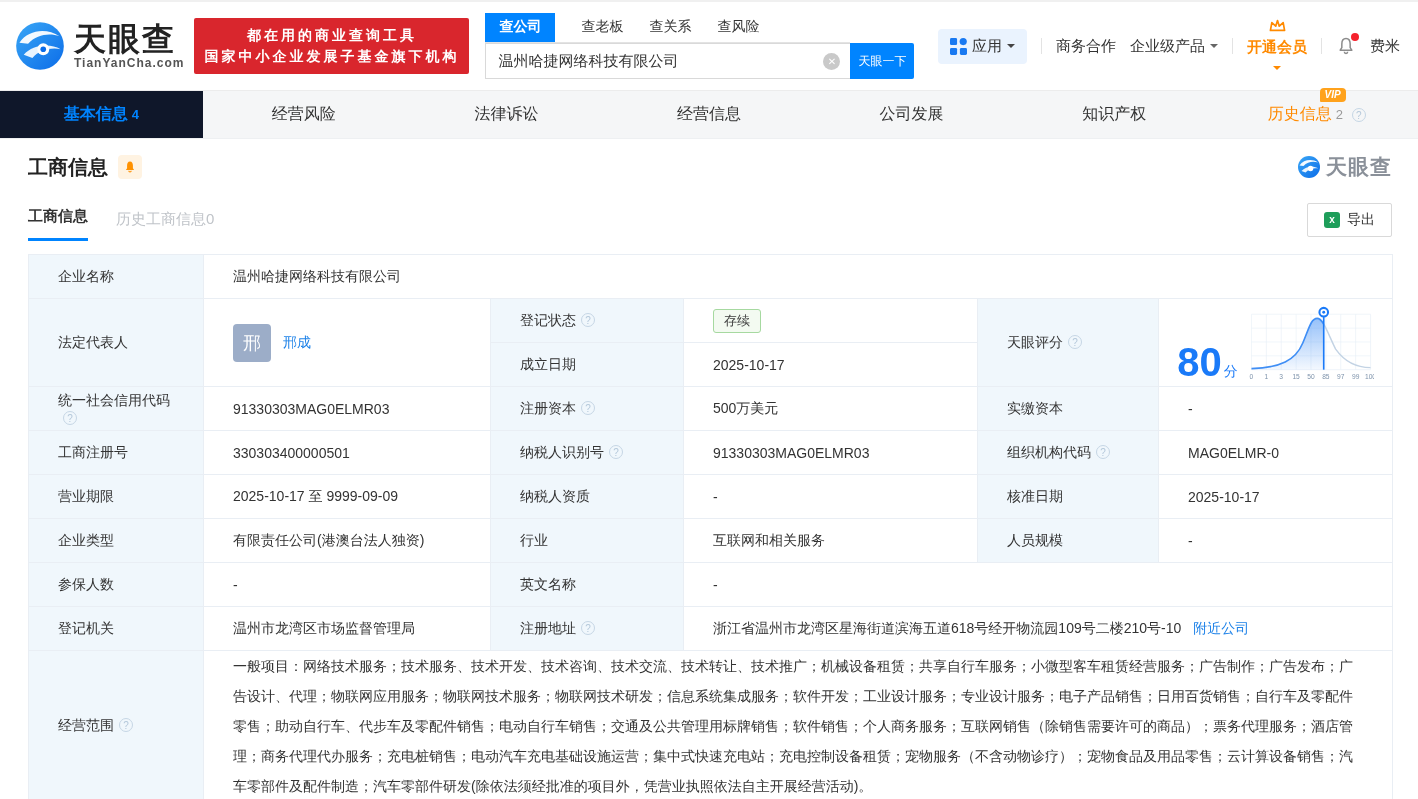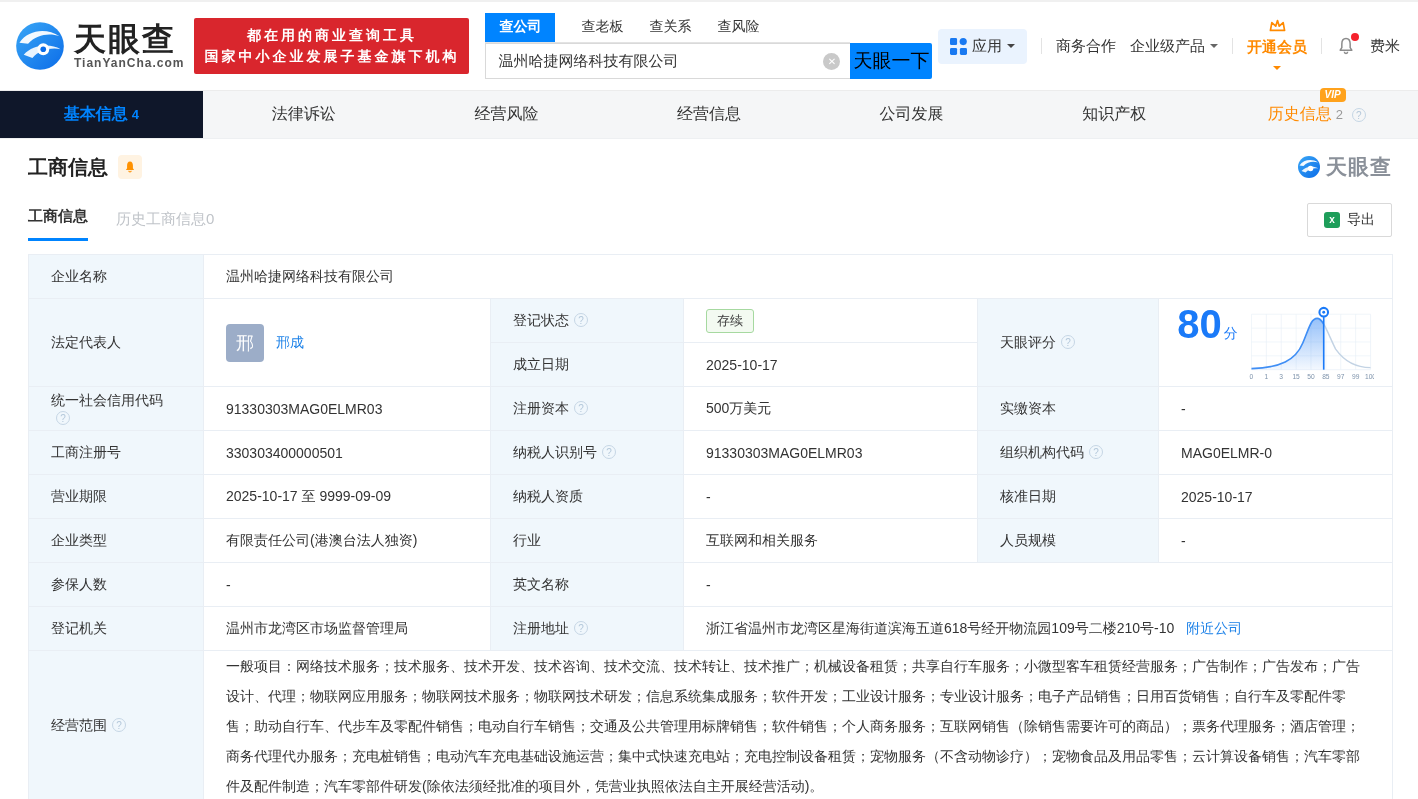--- a/index.html
+++ b/index.html
@@ -20,21 +20,21 @@
   .search-tabs { display:flex; align-items:flex-end; gap:26px; border-bottom:1px solid #e3e3e3; width:365px; }
   .search-tab { font-size:14px; color:#333; padding:5px 0 6px; cursor:pointer; }
   .search-tab.active { background:#0084ff; color:#fff; padding:5px 14px 6px; font-weight:bold; }
   .search-row { display:flex; }
   .search-box { position:relative; width:365px; height:36px; border:1px solid #d9d9d9; border-right:none; background:#fff; }
   .search-box input { width:100%; height:100%; border:none; outline:none; padding:0 36px 0 12px;
                       font-size:15px; color:#333; font-family:inherit; background:transparent; }
   .clear-icon { position:absolute; right:10px; top:9px; width:17px; height:17px; border-radius:50%;
                 background:#c9c9c9; color:#fff; font-size:10px; text-align:center; line-height:17px; cursor:pointer; }
   .clear-icon::after { content:"✕"; }
-  .search-btn { width:82px; height:36px; background:#0084ff; color:#000000; border:none; font-size:19px;
+  .search-btn { width:64px; height:36px; background:#0084ff; color:#ffffff; border:none; font-size:12px;
                 cursor:pointer; font-family:inherit; border-radius:0 2px 2px 0; }
   .hnav { margin-left:auto; display:flex; align-items:center; gap:14px; white-space:nowrap; }
   .hnav-item { display:flex; align-items:center; gap:5px; font-size:15px; color:#333; cursor:pointer; }
   .apps-btn { background:#eaf3fe; border-radius:4px; padding:8px 12px; }
   .caret { width:0; height:0; border:4px solid transparent; border-top-color:#666; margin-top:4px; }
   .caret.blue { border-top-color:#444; }
   .caret.orange { border-top-color:#ff8a00; }
   .vdiv { width:1px; height:16px; background:#e3e3e3; }
   .vip-link { color:#ff8a00; font-weight:bold;flex-direction:column; }
   .bell-wrap { position:relative; cursor:pointer; display:flex; }
@@ -69,30 +69,30 @@
   .subtab.muted { color:#c0c4c9; }
   .export-btn { position:absolute; right:0; bottom:4px; display:flex; align-items:center; gap:7px;
                 border:1px solid #d9d9d9; border-radius:2px; background:#fff; padding:7px 16px;
                 font-size:14px; color:#333; cursor:pointer; font-family:inherit; }
   .xls-icon { width:16px; height:16px; background:#1e9e5a; border-radius:3px; color:#fff; font-size:10px;
               font-weight:bold; text-align:center; line-height:16px; }
   .xls-icon::after { content:"x"; }
 
   
   table.info { border-collapse:collapse; table-layout:fixed; width:1364px; margin-top:13px; }
-  table.info td { border:1px solid #e9eef4; font-size:14px; color:#333; padding:0 22px; height:44px; }
+  table.info td { border:1px solid #e9eef4; font-size:14px; color:#333; padding:0 29px; height:44px; }
   td.lbl { background:#f0f7fc; color:#404040; }
   td.val a, .link { color:#1e82e8; text-decoration:none; cursor:pointer; }
   .rep-cell { display:flex; align-items:center; gap:12px; }
   .avatar { width:38px; height:38px; border-radius:4px; background:#9cadc8; color:#fff; font-size:18px;
             display:flex; align-items:center; justify-content:center; flex:none; cursor:pointer; }
   .badge-green { display:inline-block; border:1px solid #a6d9a0; background:#f3faf1; color:#404040;
                  font-size:13px; padding:2px 10px; border-radius:3px; }
   .score-cell { padding:0 6px !important; }
-  .score-flex { display:flex; align-items:flex-start; justify-content:center; gap:10px; }
+  .score-flex { display:flex; align-items:flex-end; justify-content:center; gap:10px; }
   .score-num { font-size:40px; font-weight:bold; color:#1a7af8; line-height:1; }
   .score-unit { font-size:14px; color:#1a7af8; margin-left:2px; }
   td.scope { line-height:30px; padding:11px 14px; height:auto; }
 
   .tick-label { font-size:6.5px; fill:#7e93ab; }
 </style>
 </head>
 <body>
 
 <div class="page">
@@ -188,24 +188,24 @@
       </div>
     </nav>
   </header>
 
   <nav class="main-tabs">
     <div class="main-tab active">
       <span>基本信息</span>
       <span class="tab-count">4</span>
     </div>
     <div class="main-tab">
+      <span>经营风险</span>
+    </div>
+    <div class="main-tab">
       <span>法律诉讼</span>
-    </div>
-    <div class="main-tab">
-      <span>经营风险</span>
     </div>
     <div class="main-tab">
       <span>经营信息</span>
     </div>
     <div class="main-tab">
       <span>公司发展</span>
     </div>
     <div class="main-tab">
       <span>知识产权</span>
     </div>

